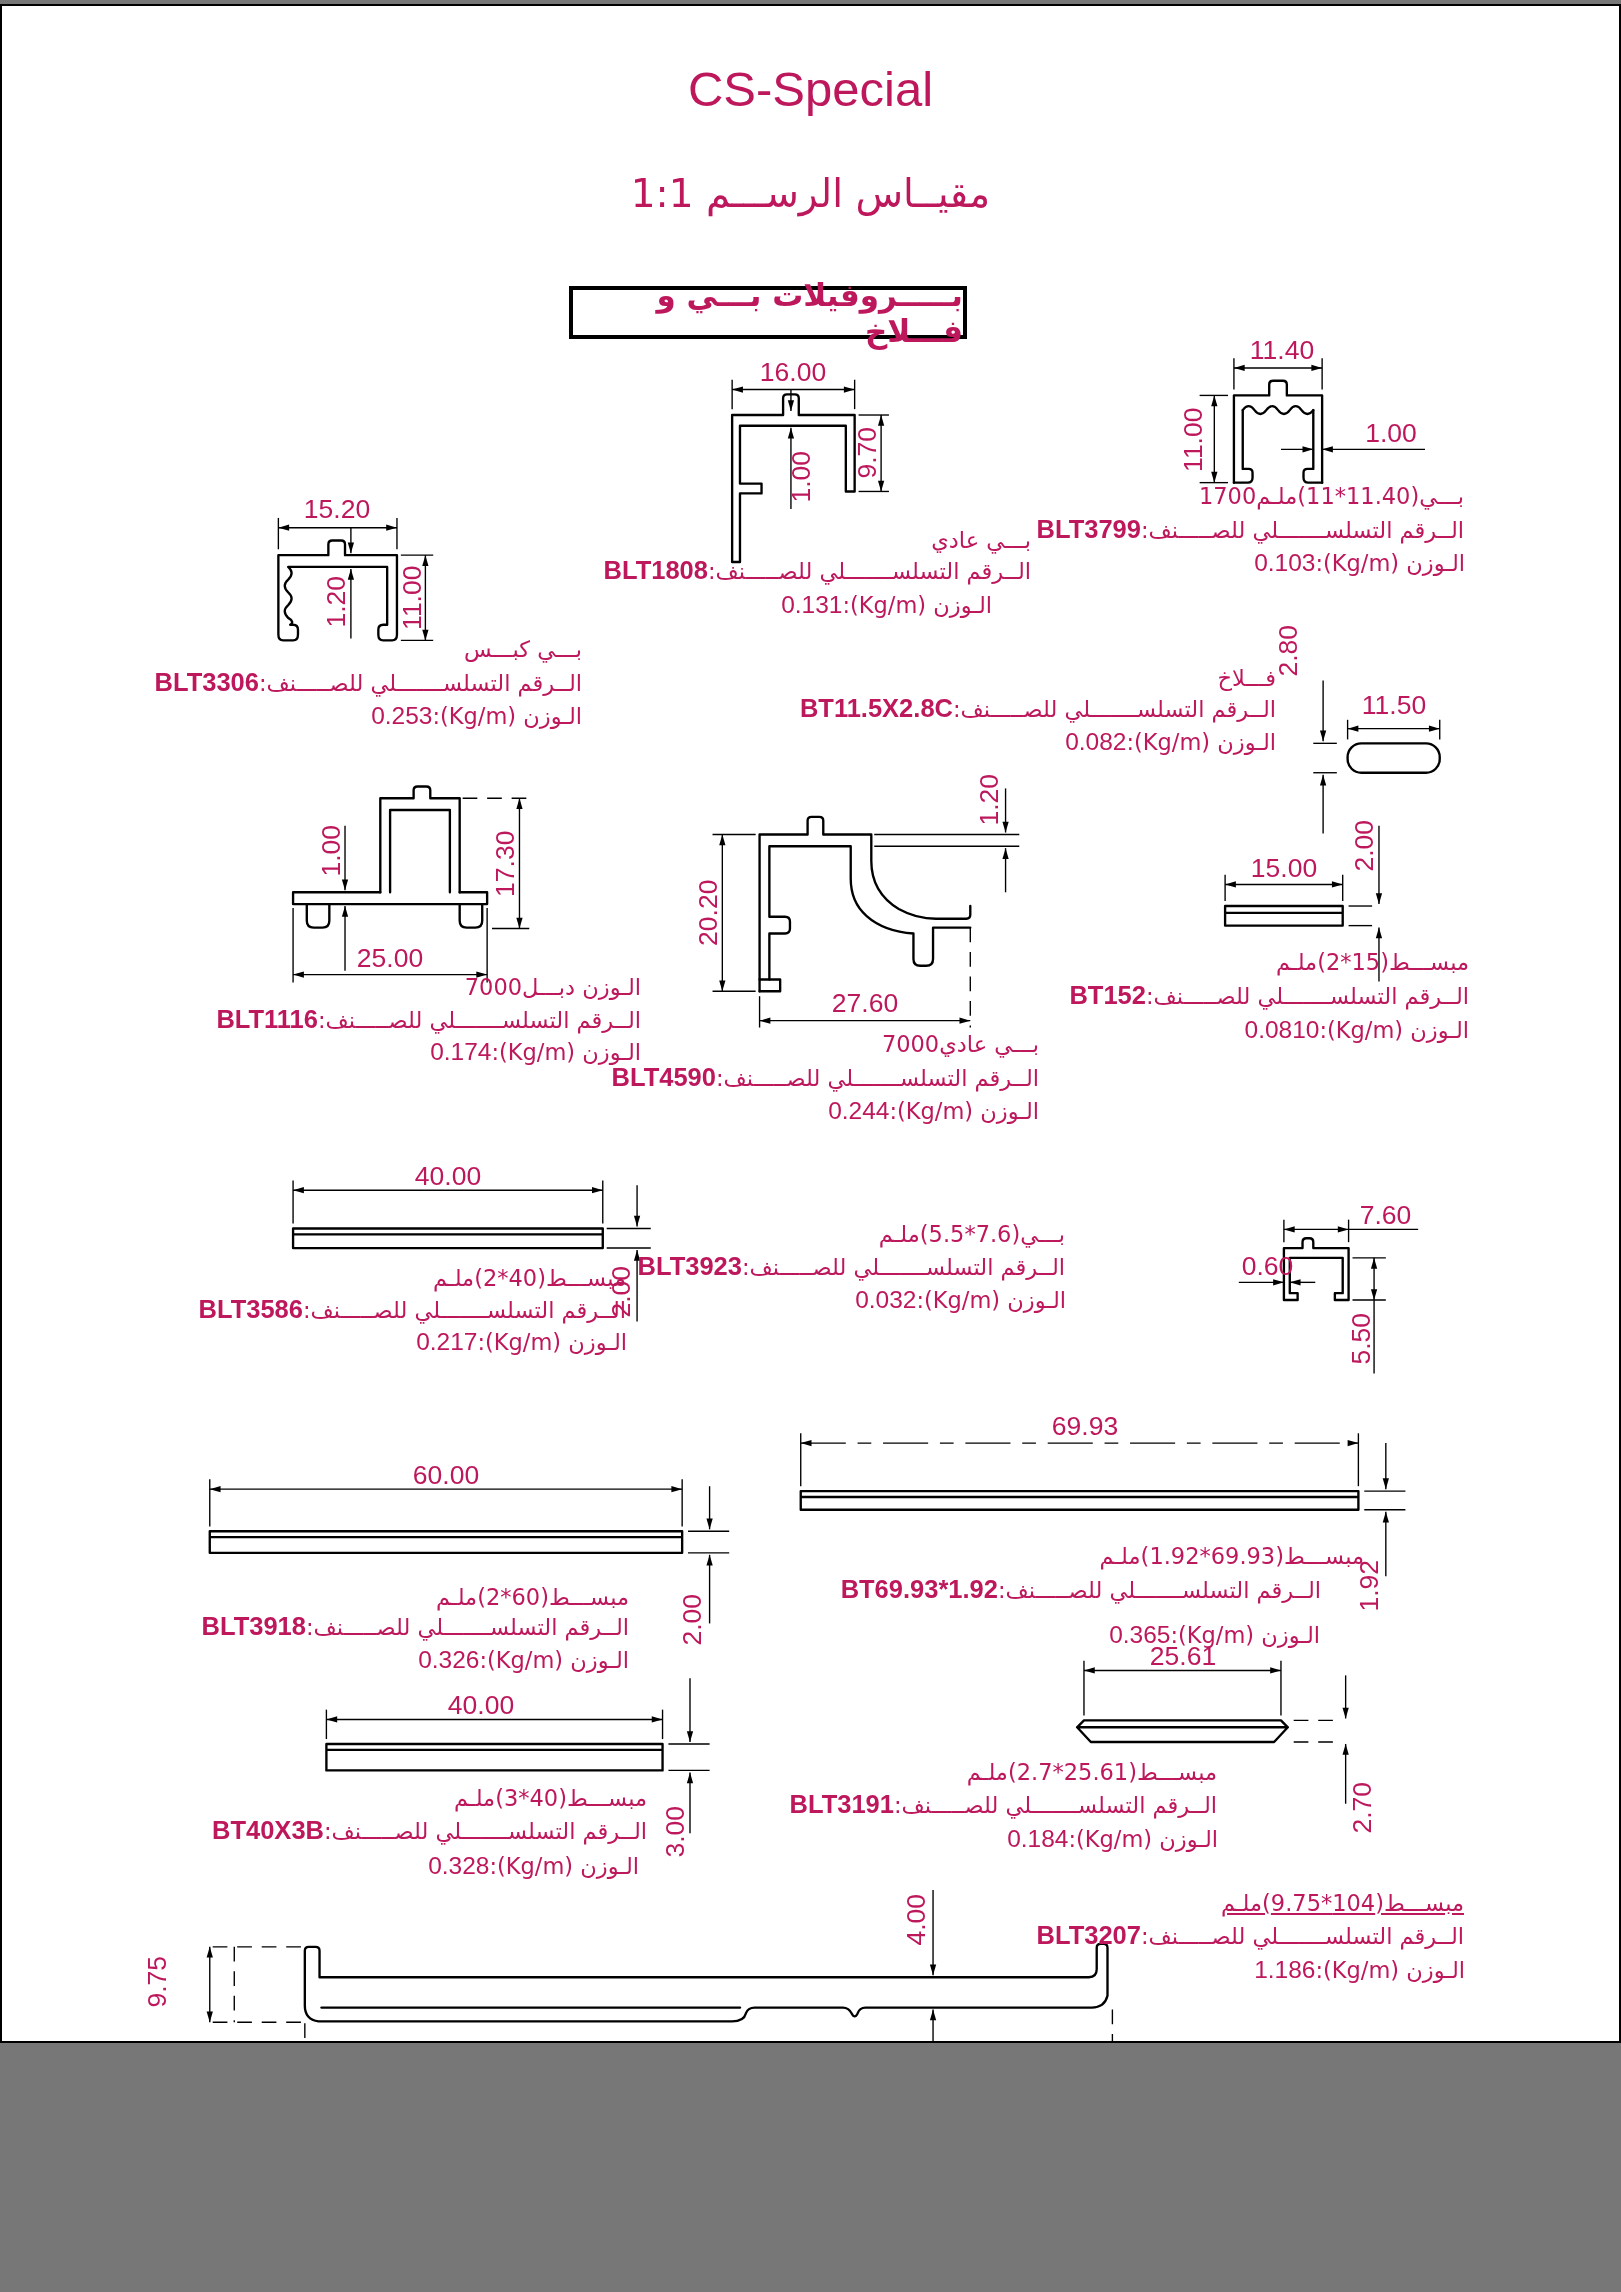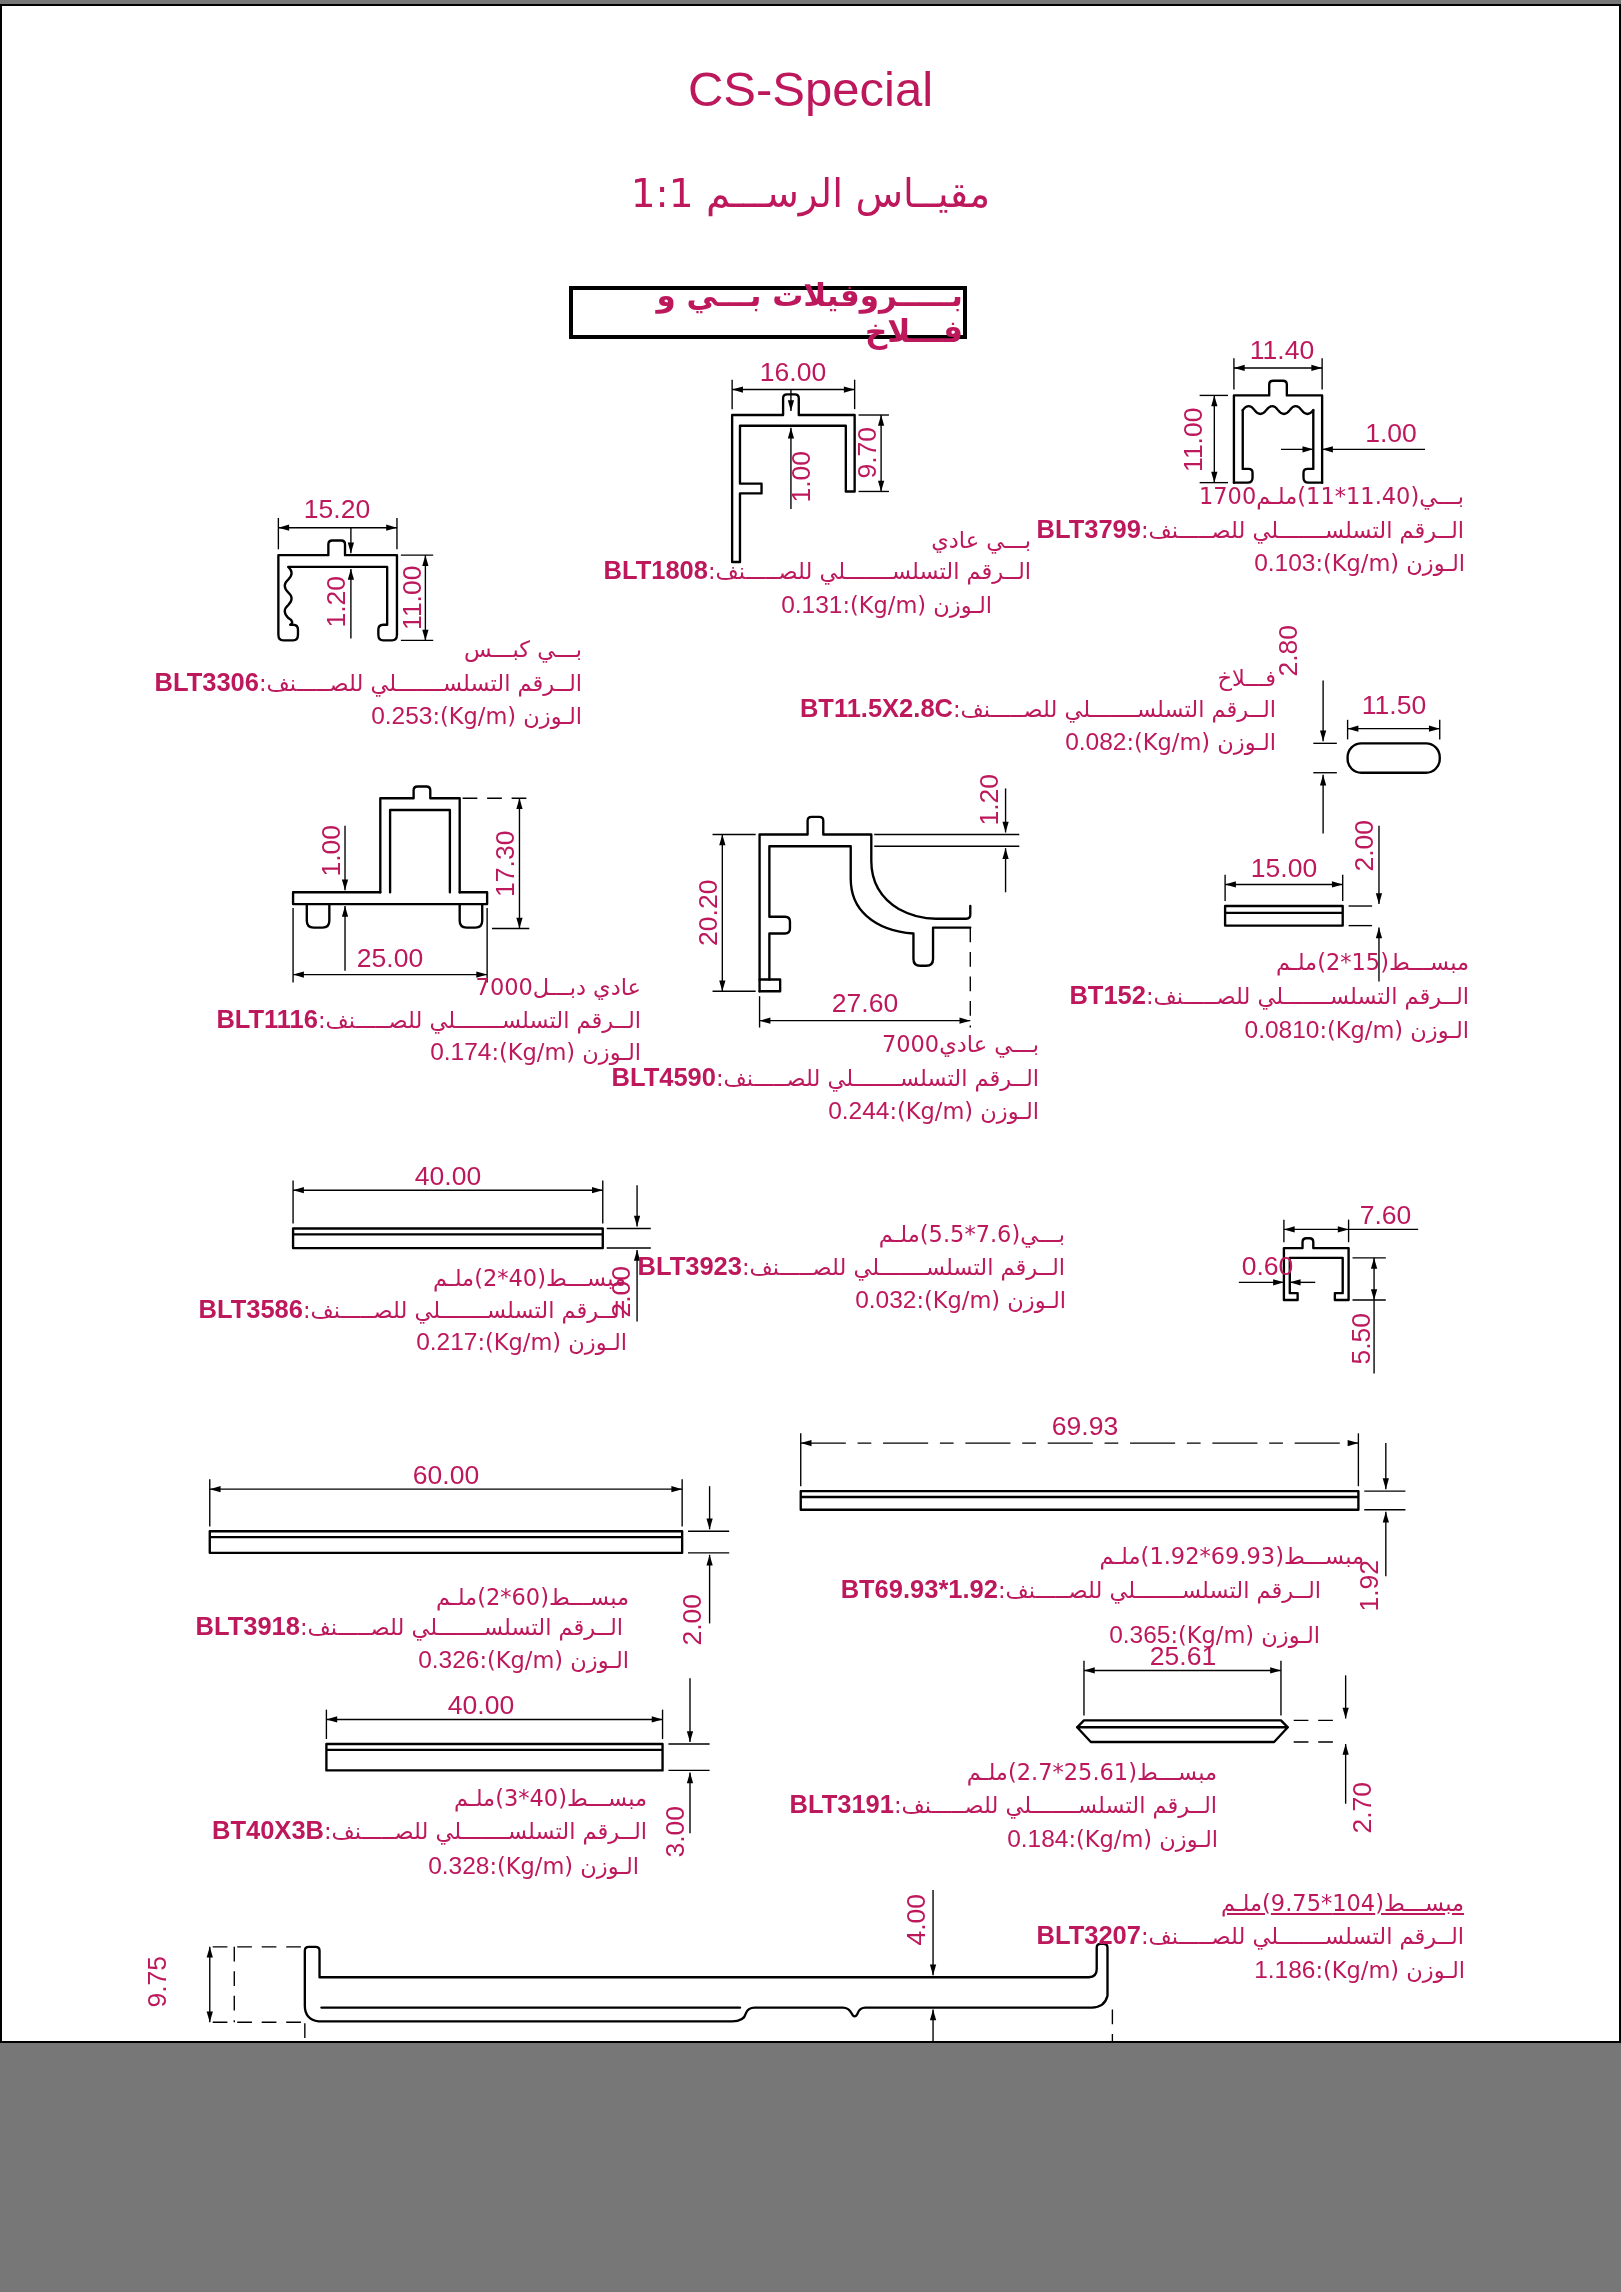--- a/index.html
+++ b/index.html
@@ -242,21 +242,21 @@
 
 <span class="dim vdim" style="left:1238px;top:631px;">2.80</span>
 <span class="dim" style="left:1343px;top:686px;width:98px;">11.50</span>
 <div class="tline" style="left:1078px;top:659px;width:196px;">فـــلاخ</div>
 <div class="tline" style="left:774px;top:689px;width:500px;"><span>الــرقم التسلســـــــلي للصـــــنف:</span><span class="code">BT11.5X2.8C</span></div>
 <div class="tline" style="left:970px;top:722px;width:304px;"><span>الـوزن (Kg/m):</span><span class="wval">0.082</span></div>
 
 <span class="dim vdim" style="left:281px;top:831px;">1.00</span>
 <span class="dim vdim" style="left:455px;top:844px;">17.30</span>
 <span class="dim" style="left:339px;top:939px;width:98px;">25.00</span>
-<div class="tline" style="left:443px;top:968px;width:196px;">عادي دبـــل7000</div>
+<div class="tline" style="left:443px;top:968px;width:196px;">الـوزن دبـــل7000</div>
 <div class="tline" style="left:198px;top:1000px;width:441px;"><span>الــرقم التسلســـــــلي للصـــــنف:</span><span class="code">BLT1116</span></div>
 <div class="tline" style="left:335px;top:1032px;width:304px;"><span>الـوزن (Kg/m):</span><span class="wval">0.174</span></div>
 
 <span class="dim vdim" style="left:939px;top:780px;">1.20</span>
 <span class="dim vdim" style="left:658px;top:893px;">20.20</span>
 <span class="dim" style="left:814px;top:984px;width:98px;">27.60</span>
 <div class="tline" style="left:841px;top:1025px;width:196px;">بـــي عادي7000</div>
 <div class="tline" style="left:596px;top:1058px;width:441px;"><span>الــرقم التسلســـــــلي للصـــــنف:</span><span class="code">BLT4590</span></div>
 <div class="tline" style="left:733px;top:1091px;width:304px;"><span>الـوزن (Kg/m):</span><span class="wval">0.244</span></div>
 
@@ -281,21 +281,21 @@
 
 <span class="dim" style="left:1029px;top:1407px;width:108px;">69.93</span>
 <span class="dim vdim" style="left:1319px;top:1566px;">1.92</span>
 <div class="tline" style="left:1068px;top:1537px;width:294px;">مبســـط(69.93*1.92)ملـم</div>
 <div class="tline" style="left:858px;top:1570px;width:461px;"><span>الــرقم التسلســـــــلي للصـــــنف:</span><span class="code">BT69.93*1.92</span></div>
 <div class="tline" style="left:1014px;top:1615px;width:304px;"><span>الـوزن (Kg/m):</span><span class="wval">0.365</span></div>
 
 <span class="dim" style="left:395px;top:1456px;width:98px;">60.00</span>
 <span class="dim vdim" style="left:642px;top:1600px;">2.00</span>
 <div class="tline" style="left:392px;top:1578px;width:235px;">مبســـط(60*2)ملـم</div>
-<div class="tline" style="left:180px;top:1607px;width:441px;"><span>الــرقم التسلســـــــلي للصـــــنف:</span><span class="code">BLT3918</span></div>
+<div class="tline" style="left:186px;top:1607px;width:441px;"><span>الــرقم التسلســـــــلي للصـــــنف:</span><span class="code">BLT3918</span></div>
 <div class="tline" style="left:323px;top:1640px;width:304px;"><span>الـوزن (Kg/m):</span><span class="wval">0.326</span></div>
 
 <span class="dim" style="left:430px;top:1686px;width:98px;">40.00</span>
 <span class="dim vdim" style="left:625px;top:1812px;">3.00</span>
 <div class="tline" style="left:410px;top:1779px;width:235px;">مبســـط(40*3)ملـم</div>
 <div class="tline" style="left:204px;top:1811px;width:441px;"><span>الــرقم التسلســـــــلي للصـــــنف:</span><span class="code">BT40X3B</span></div>
 <div class="tline" style="left:333px;top:1846px;width:304px;"><span>الـوزن (Kg/m):</span><span class="wval">0.328</span></div>
 
 <span class="dim" style="left:1132px;top:1637px;width:98px;">25.61</span>
 <span class="dim vdim" style="left:1312px;top:1788px;">2.70</span>

